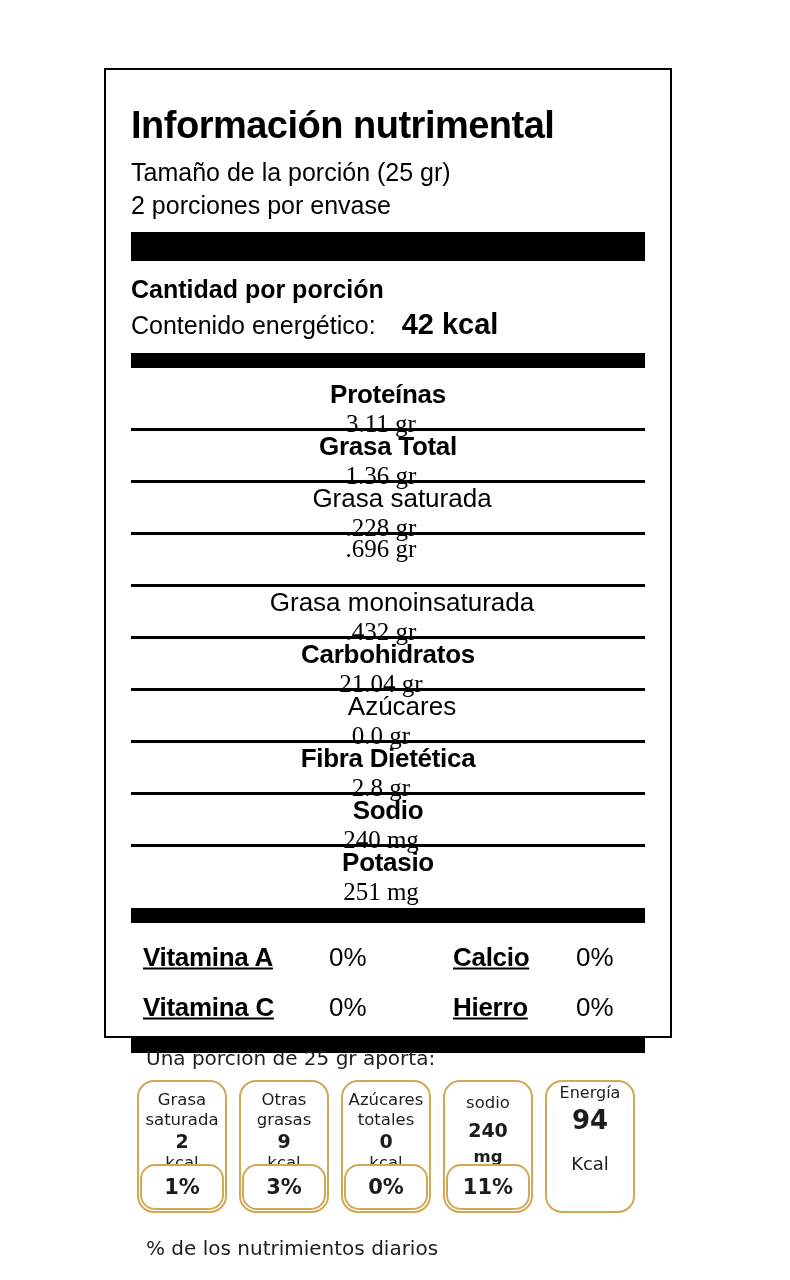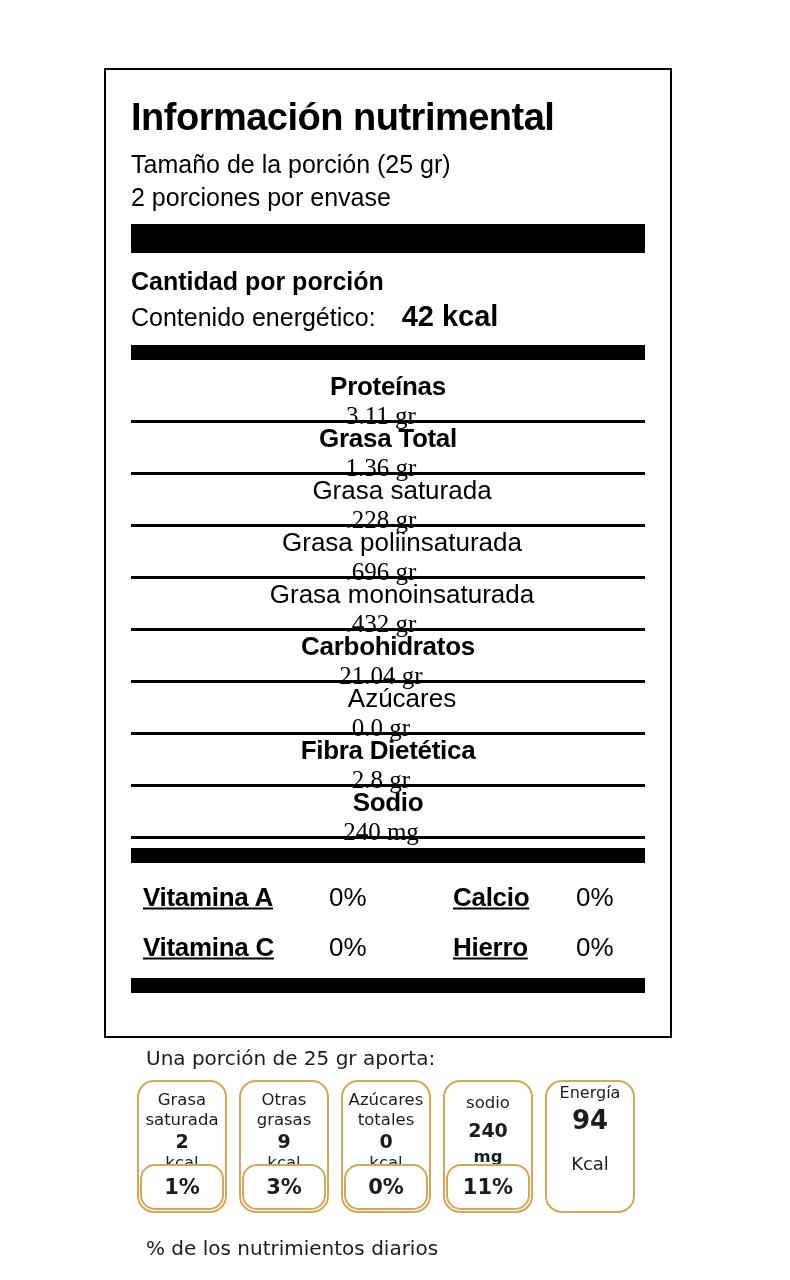--- a/index.html
+++ b/index.html
@@ -6,21 +6,21 @@
   html,body { background:#ffffff; }
   body {
     width:790px; height:1280px; position:relative;
     font-family:"Liberation Sans", sans-serif; color:#000;
     overflow:hidden;
   }
 
   
   .nf-box {
     position:absolute; left:104px; top:68px; width:568px; height:970px;
-    border:2px solid #000; background:#fff; padding:8px 25px;
+    border:2px solid #000; background:#fff; padding:16px 25px;
   }
   .nf-title {
     margin-top:16px; font-size:38px; font-weight:bold; letter-spacing:-0.5px;
     line-height:46px; white-space:nowrap;
   }
   .nf-serving { font-size:25px; line-height:33px; margin-top:8px; }
   .nf-serving div { white-space:nowrap; }
 
   .bar-thick { height:29px; background:#000; margin-top:10px; }
   .bar-med   { height:15px; background:#000; }
@@ -103,21 +103,20 @@
     </div>
     <div class="row">
       <span class="rl bold">Grasa Total</span>
       <span class="rv">1.36 gr</span>
     </div>
     <div class="row">
       <span class="rl indent">Grasa saturada</span>
       <span class="rv">.228 gr</span>
     </div>
     <div class="row">
-      <span class="rl indent">Grasa poliinsaturada</span>
       <span class="rv">.696 gr</span>
     </div>
     <div class="row">
       <span class="rl indent">Grasa monoinsaturada</span>
       <span class="rv">.432 gr</span>
     </div>
     <div class="row">
       <span class="rl bold">Carbohidratos</span>
       <span class="rv">21.04 gr</span>
     </div>
@@ -125,20 +124,24 @@
       <span class="rl indent">Azúcares</span>
       <span class="rv">0.0 gr</span>
     </div>
     <div class="row">
       <span class="rl bold">Fibra Dietética</span>
       <span class="rv">2.8 gr</span>
     </div>
     <div class="row">
       <span class="rl bold">Sodio</span>
       <span class="rv">240 mg</span>
+    </div>
+    <div class="row last">
+      <span class="rl bold">Potasio</span>
+      <span class="rv">251 mg</span>
     </div>
   </div>
 
   <div class="bar-med" style="margin-top:9px;"></div>
 
   <div class="vits">
     <div class="vit-row">
       <span class="vn v-l1">Vitamina A</span>
       <span class="v-v1">0%</span>
       <span class="vn v-l2">Calcio</span>

